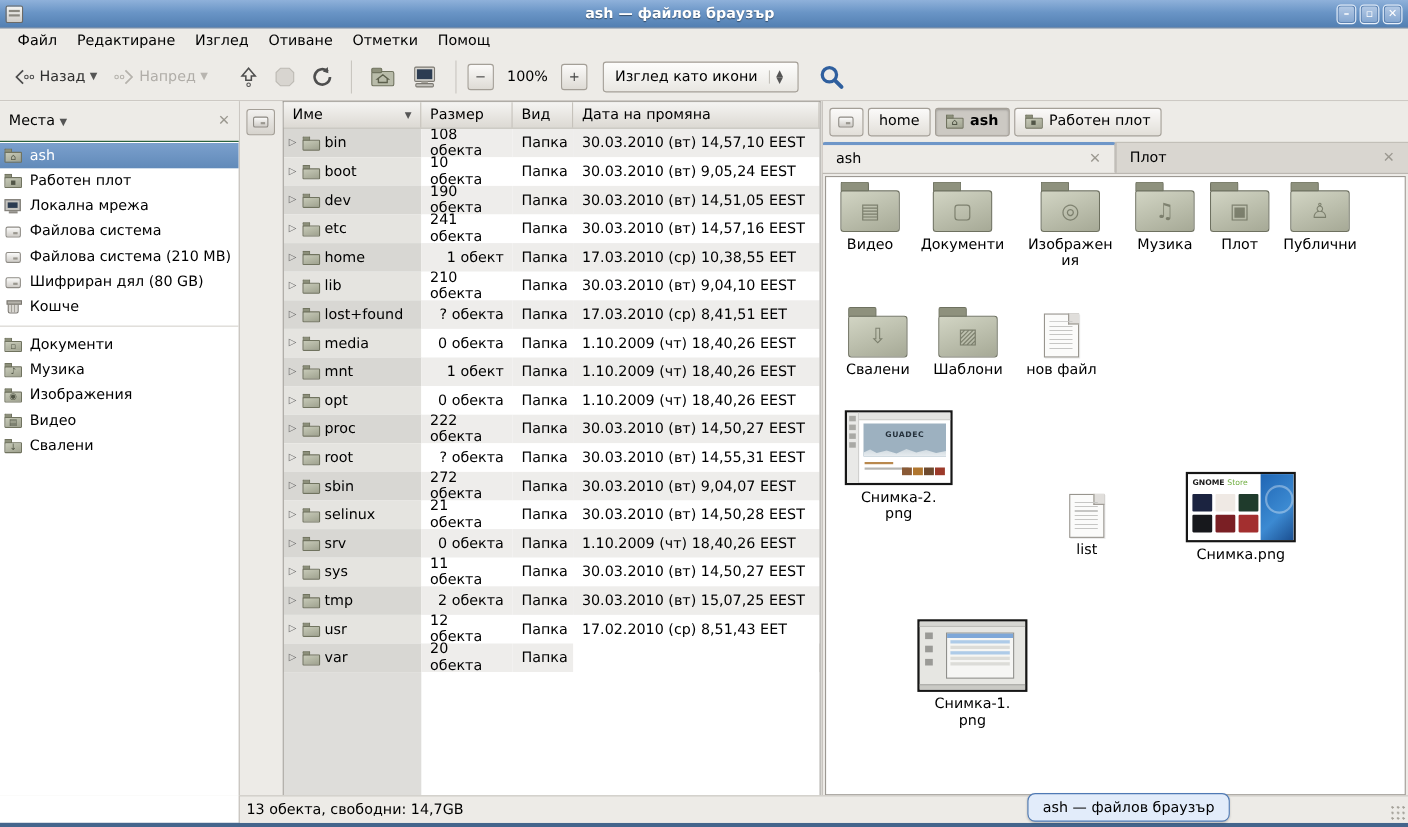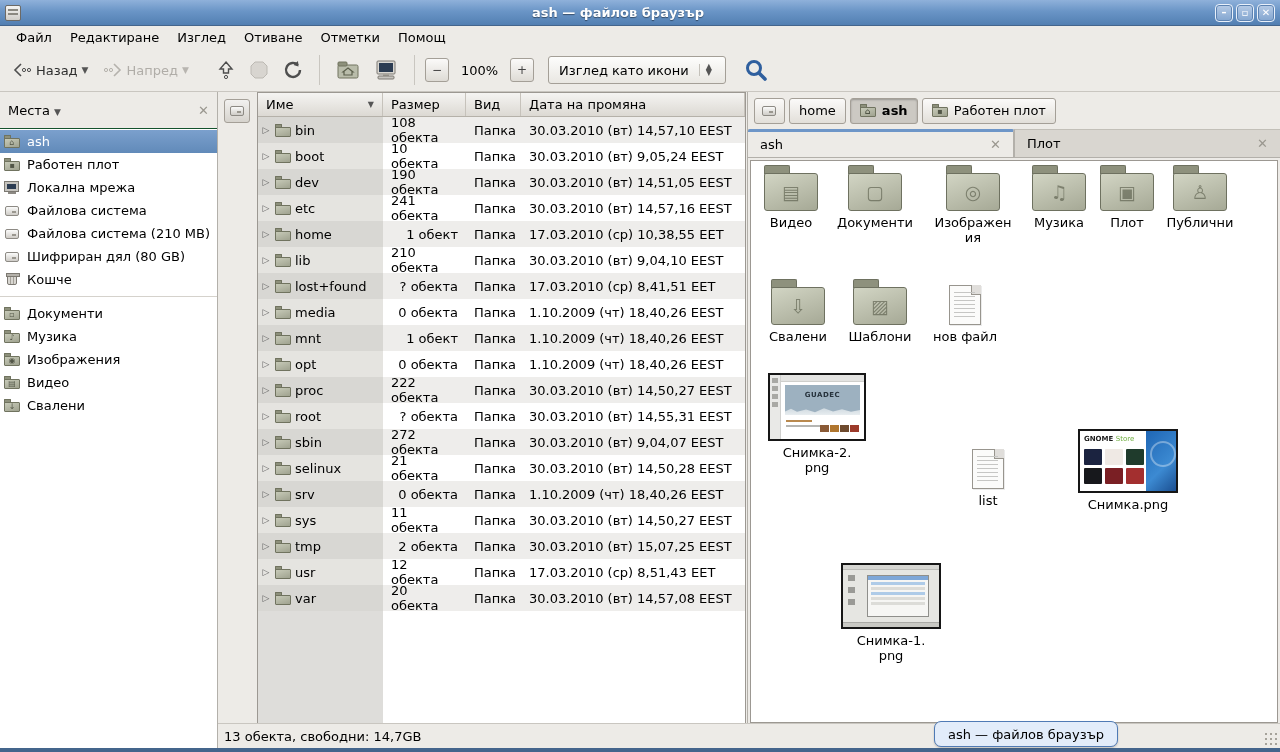--- a/index.html
+++ b/index.html
@@ -613,35 +613,34 @@
                 <div class="expander">▷</div>
                 <div class="mini">
                   <div class="ftab"></div>
                   <div class="fbody"></div>
                   <div class="emb"></div>
                 </div>
                 <div>usr</div>
               </div>
               <div class="cell size-cell c-size">12 обекта</div>
               <div class="cell c-type">Папка</div>
-              <div class="cell c-date">17.03.2010 (ср)  8,51,43 EET</div>
+              <div class="cell c-date">17.02.2010 (ср)  8,51,43 EET</div>
             </div>
             <div class="trow">
               <div class="cell name-cell c-name">
                 <div class="expander">▷</div>
                 <div class="mini">
                   <div class="ftab"></div>
                   <div class="fbody"></div>
                   <div class="emb"></div>
                 </div>
                 <div>var</div>
               </div>
               <div class="cell size-cell c-size">20 обекта</div>
               <div class="cell c-type">Папка</div>
-              <div class="cell c-date">30.03.2010 (вт) 14,57,08 EEST</div>
             </div>
             <div class="tree-fill" style="top: 494px;">
               <div class="stripe"></div>
             </div>
           </div>
       </div>
     </div>
 
     <div class="rightpane">
       <div class="pathbar" id="pathbar">
@@ -791,21 +790,21 @@
                 <i style="background: rgb(27, 35, 64);"></i>
                 <i style="background: rgb(239, 233, 228);"></i>
                 <i style="background: rgb(31, 59, 44);"></i>
                 <i style="background: rgb(23, 24, 28);"></i>
                 <i style="background: rgb(122, 31, 36);"></i>
                 <i style="background: rgb(163, 47, 47);"></i>
               </div>
             </div>
             <div class="ilabel">Снимка.png</div>
           </div>
-          <div class="icon-item" style="left: 140px; top: 402px;">
+          <div class="icon-item" style="left: 133px; top: 402px;">
             <div class="thumb t1">
               <div class="bar"></div>
               <div class="icons">
                 <i style="top: 10px;"></i>
                 <i style="top: 22px;"></i>
                 <i style="top: 34px;"></i>
               </div>
               <div class="dlg">
                 <div class="dtitle"></div>
                 <div class="drow hl"></div>

